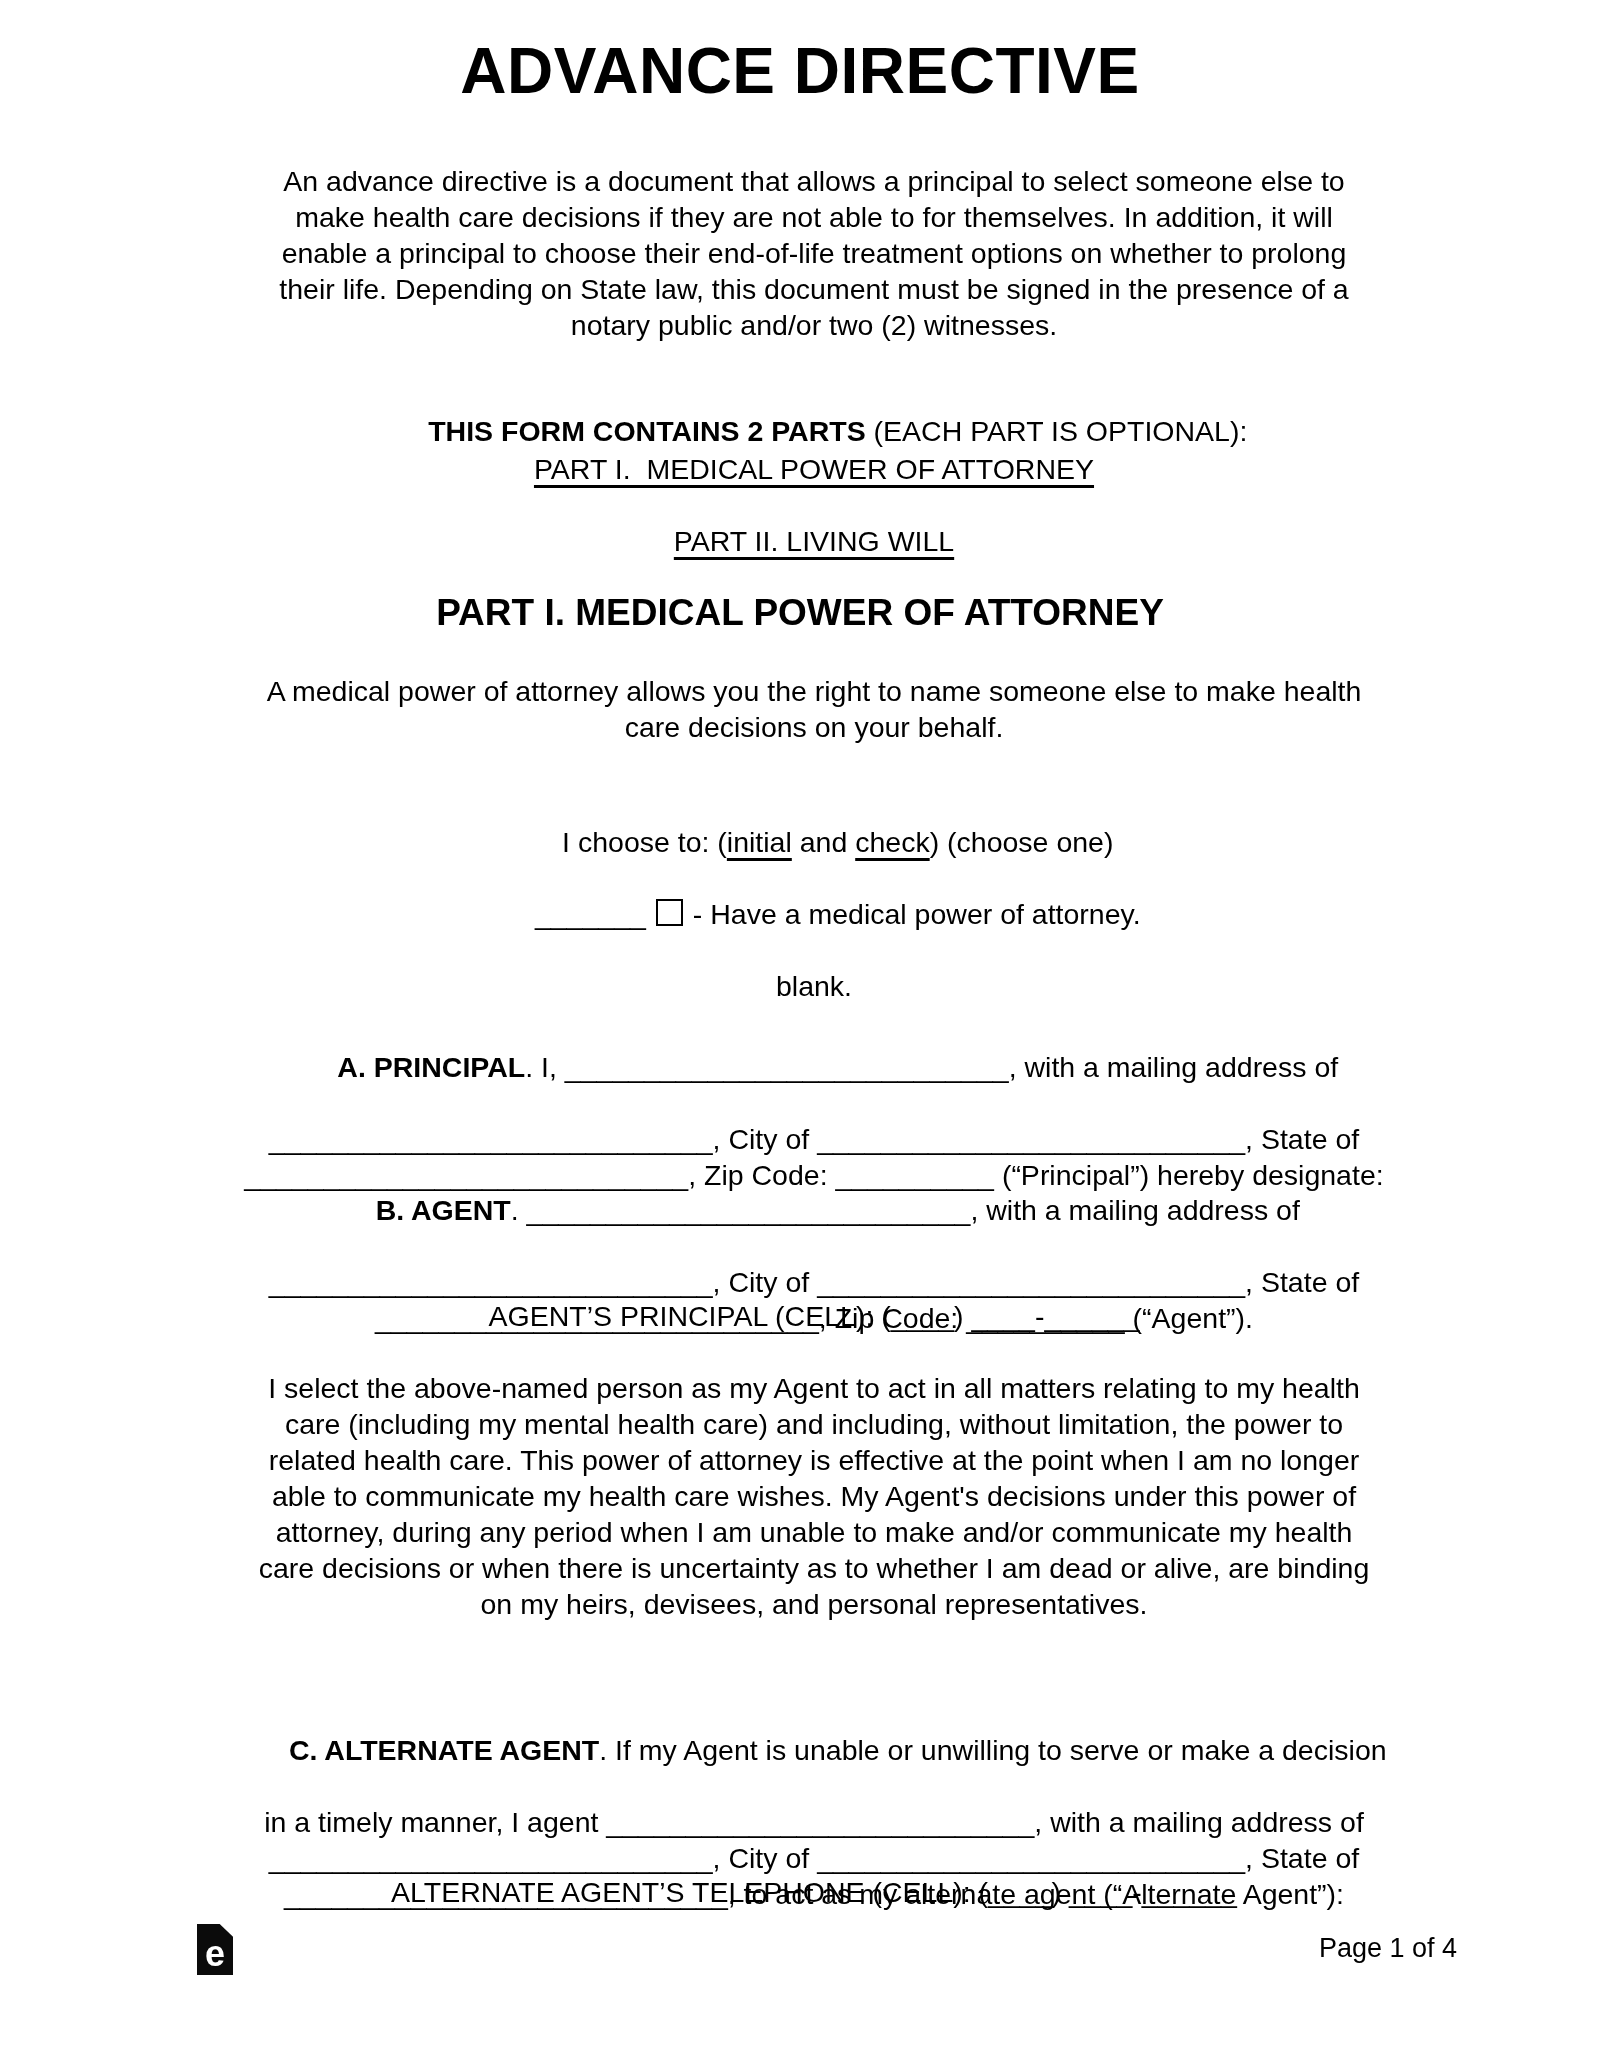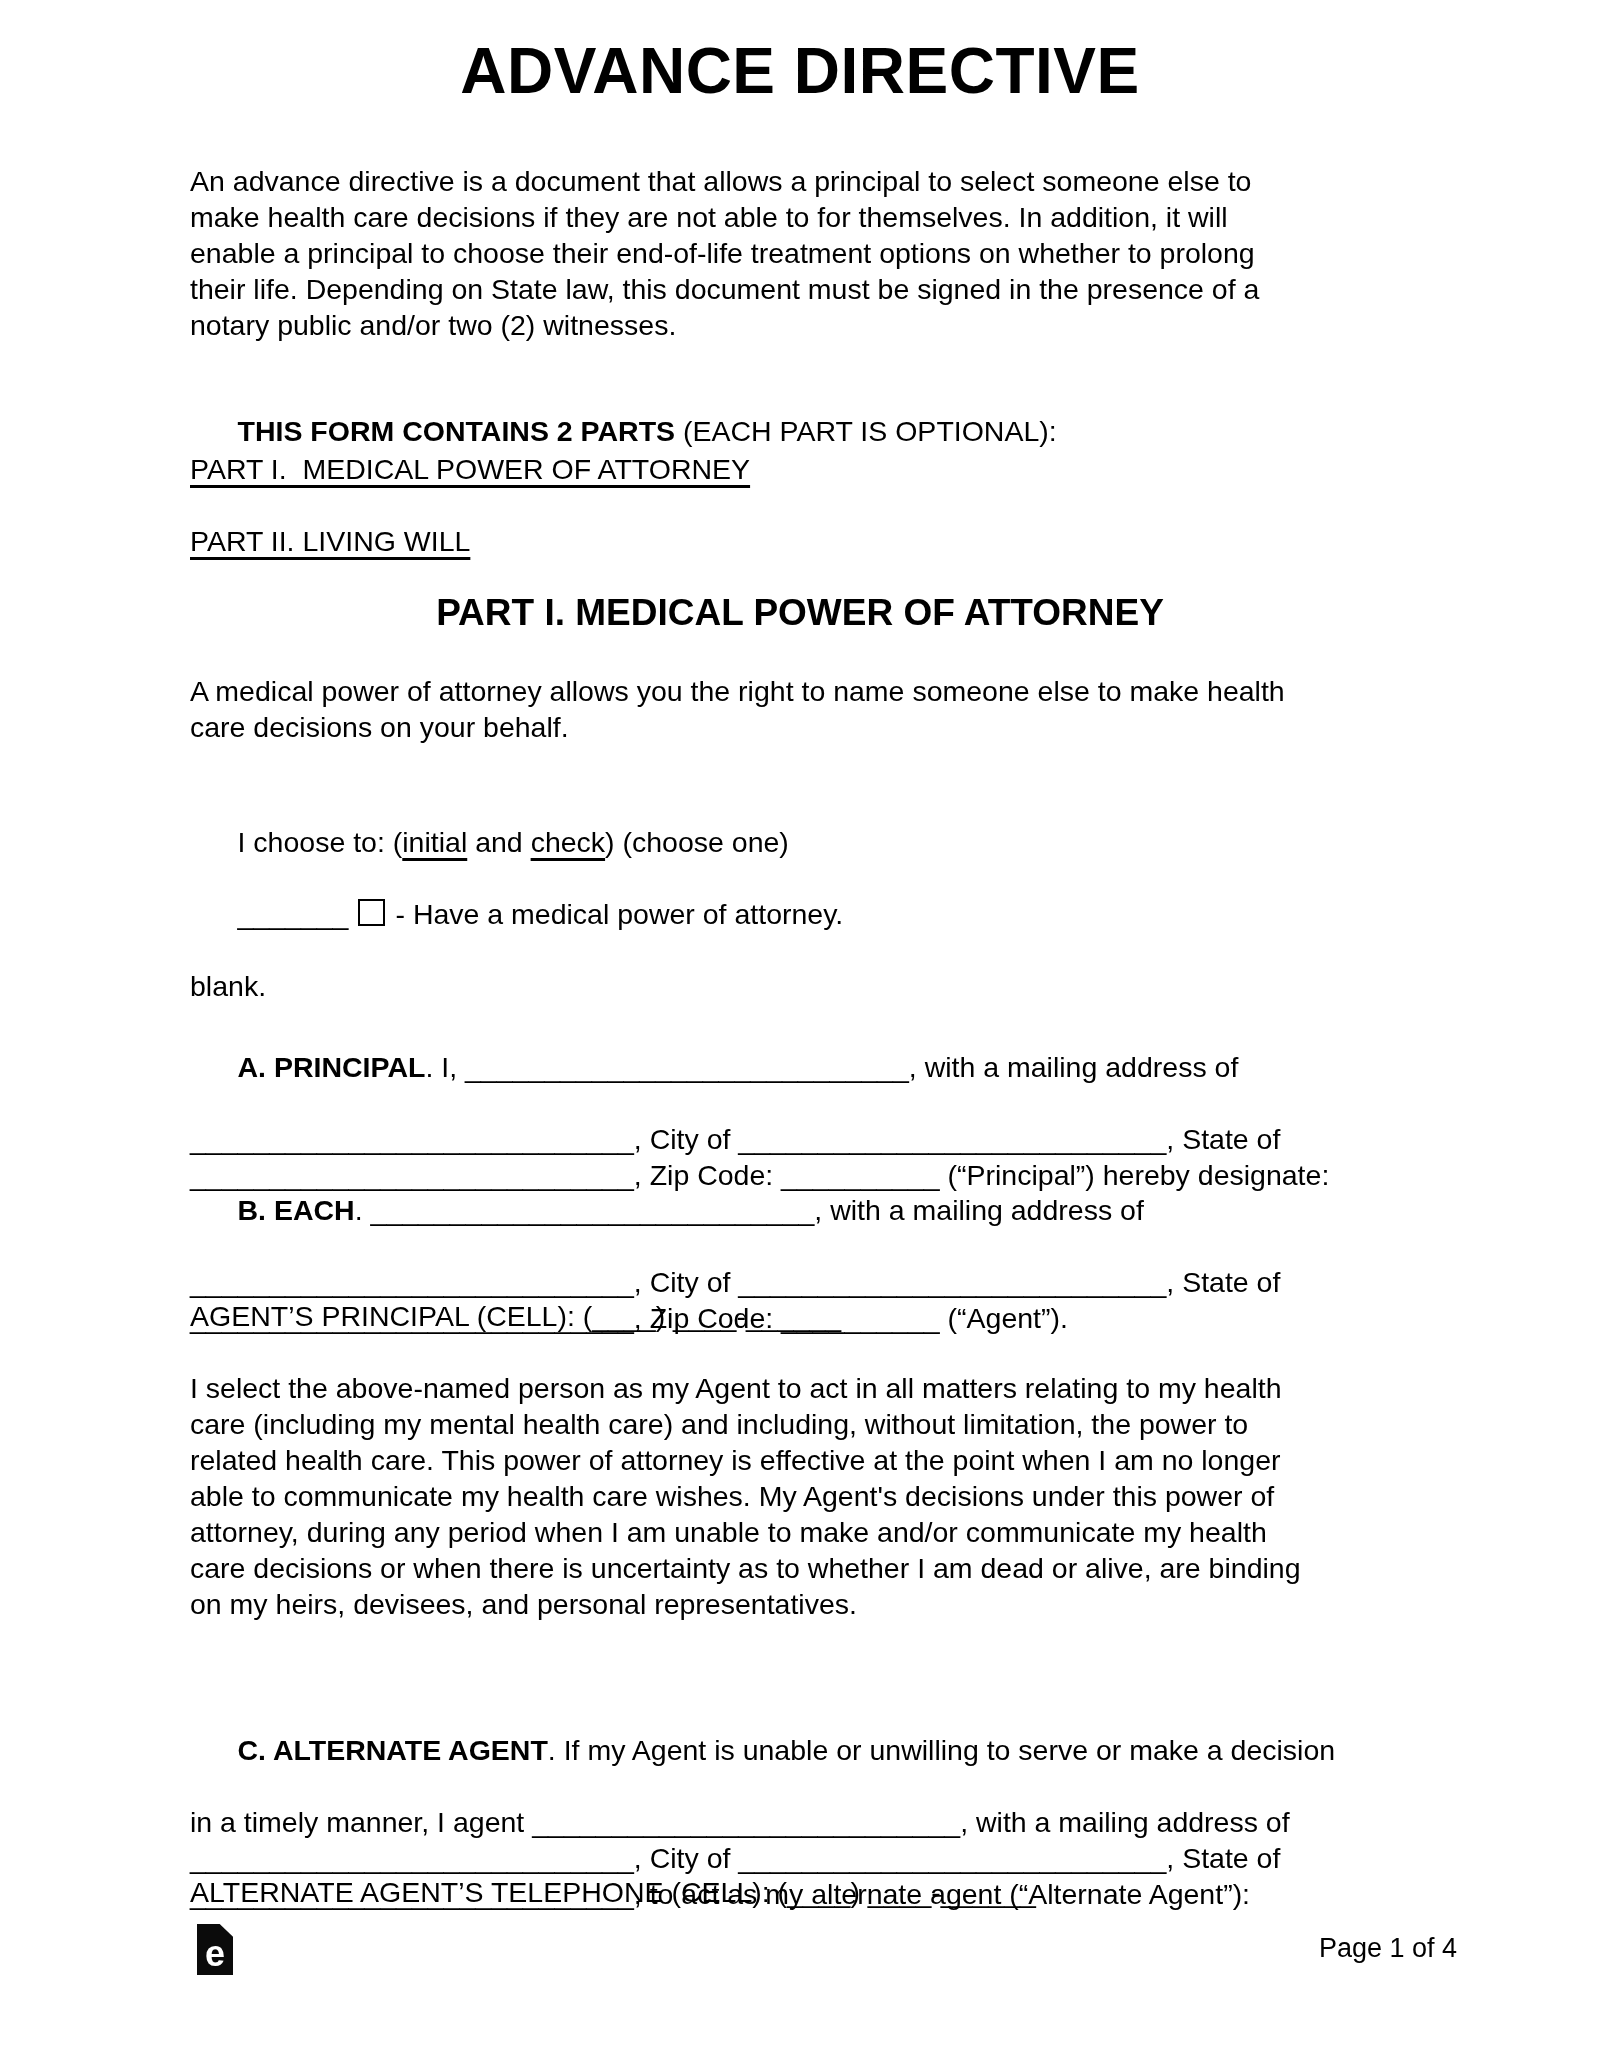--- a/index.html
+++ b/index.html
@@ -6,21 +6,21 @@
   .page {
     position:relative;
     width:1600px; height:2070px;
     background:#ffffff;
     font-family:"Liberation Sans", sans-serif;
     color:#000;
     font-size:28.5px;
     line-height:36px;
     overflow:hidden;
   }
-  .abs { position:absolute; left:190px; width:1232px; }
+  .abs { position:absolute; left:198px; width:1232px;text-align:center; }
   .ln { white-space:pre-wrap; line-height:36px; min-height:36px; }
   .b { font-weight:bold; }
   .ul { text-decoration:underline; text-decoration-thickness:2.5px; text-underline-offset:6px; }
   .title {
     position:absolute; left:0; top:40px; width:1600px;
     text-align:center; font-size:64px; line-height:62px; font-weight:bold;
     margin:0; letter-spacing:0.5px;
   }
   .h2 {
     position:absolute; left:0; top:589px; width:1600px;
@@ -102,21 +102,21 @@
   <div class="abs" style="top:1013px">
     <div class="ln">
       <span class="b">A. PRINCIPAL</span><span>. I, ____________________________, with a mailing address of</span>
     </div>
     <div class="ln">____________________________, City of ___________________________, State of</div>
     <div class="ln">____________________________, Zip Code: __________ (“Principal”) hereby designate:</div>
   </div>
 
   <div class="abs" style="top:1156px">
     <div class="ln">
-      <span class="b">B. EACH</span><span>. ____________________________, with a mailing address of</span>
+      <span class="b">B. AGENT</span><span>. ____________________________, with a mailing address of</span>
     </div>
     <div class="ln">____________________________, City of ___________________________, State of</div>
     <div class="ln">____________________________, Zip Code: __________ (“Agent”).</div>
   </div>
 
   <div class="abs" style="top:1298px">AGENT’S PRINCIPAL (CELL): (____) ____-______</div>
 
   <div class="abs" style="top:1370px">
     <div class="ln">I select the above-named person as my Agent to act in all matters relating to my health</div>
     <div class="ln">care (including my mental health care) and including, without limitation, the power to</div>

